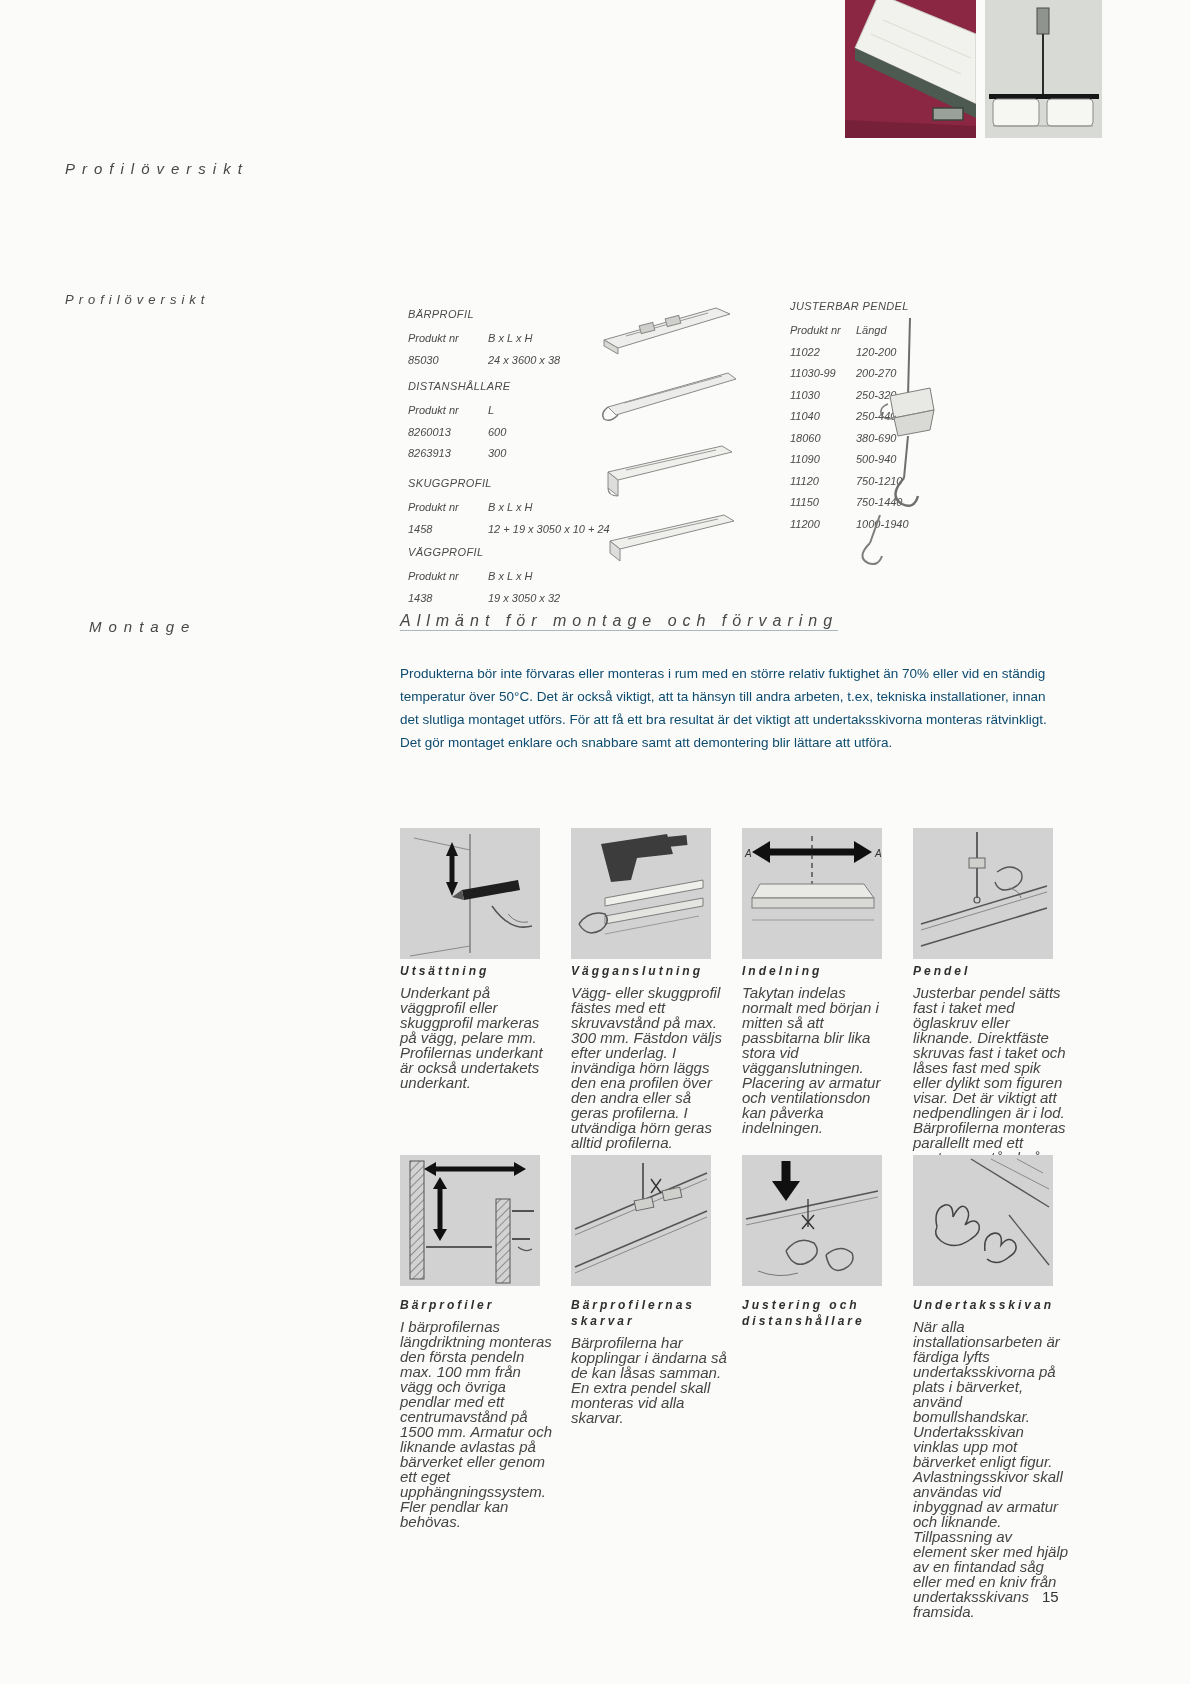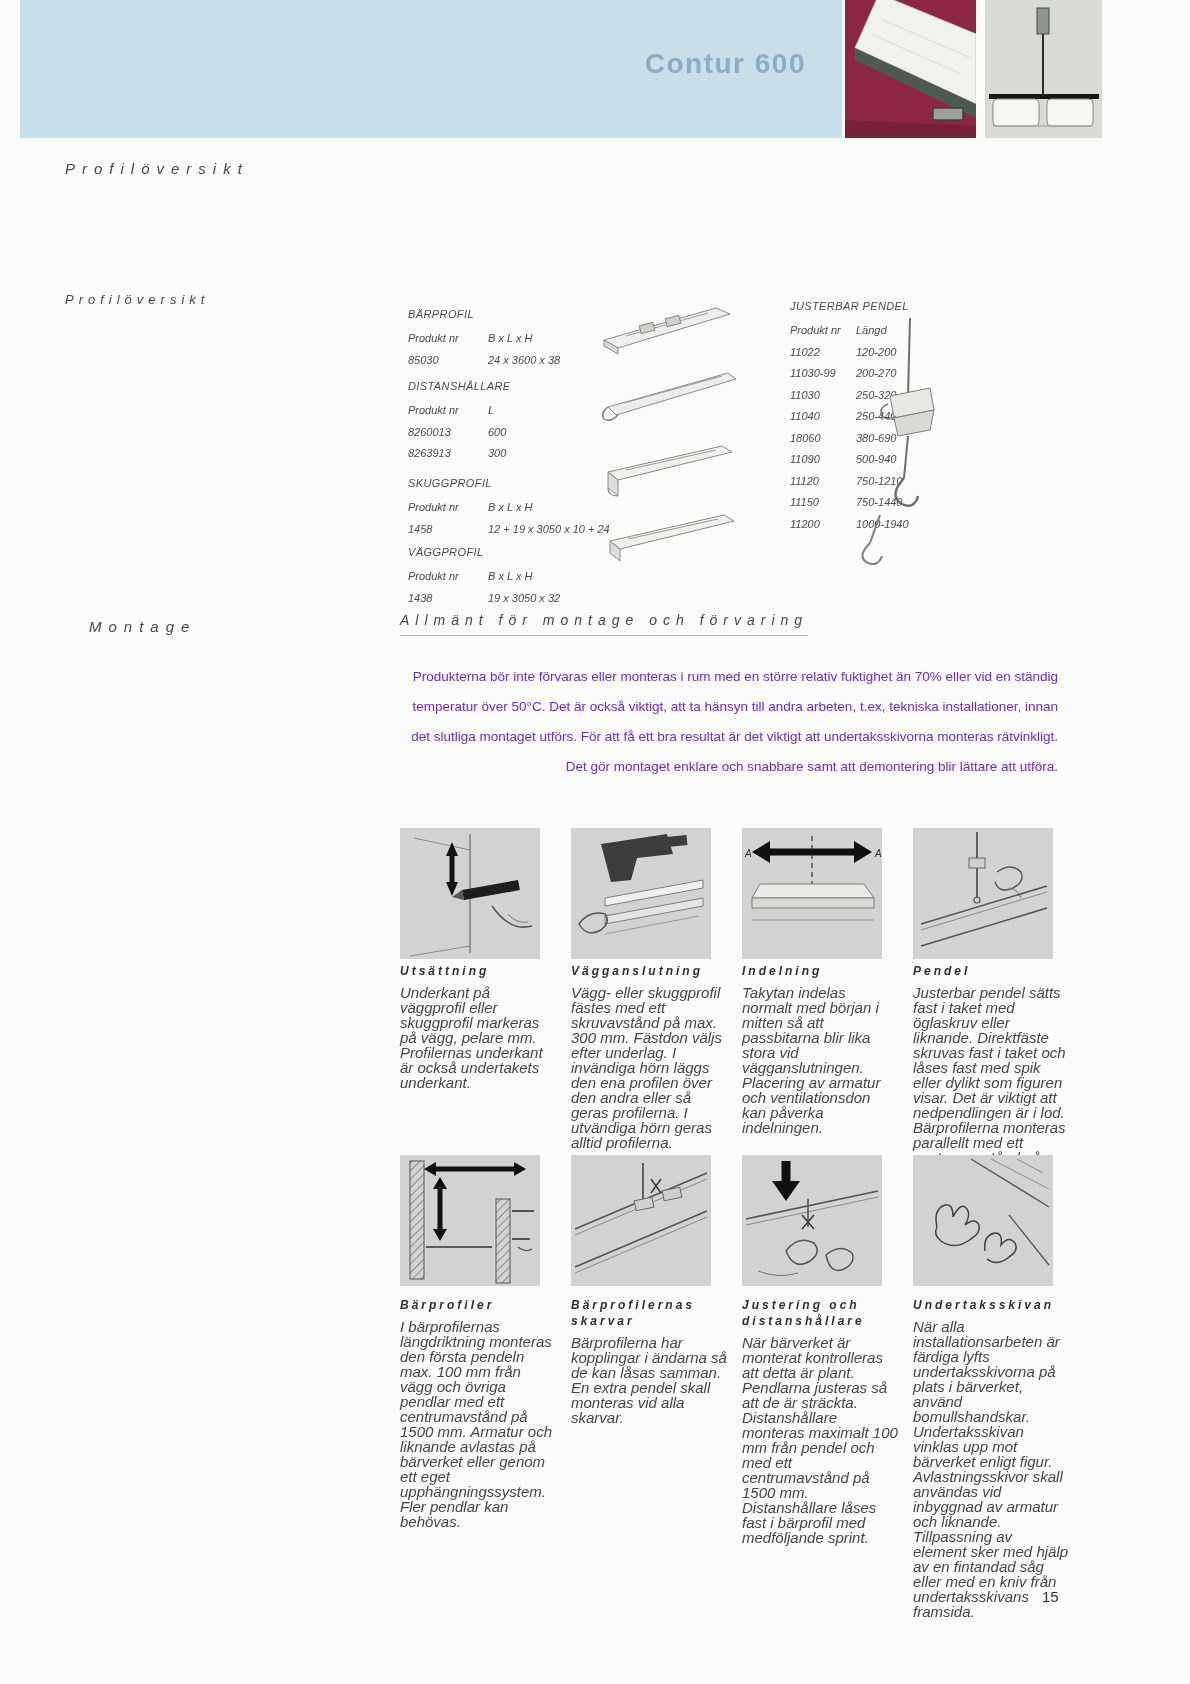--- a/index.html
+++ b/index.html
@@ -13,62 +13,59 @@
   .photo{position:absolute;top:0;height:138px;}
   .photo-maroon{left:845px;width:131px;}
   .photo-gray{left:985px;width:117px;}
 
   
   .h-main{position:absolute;left:65px;top:160px;font-style:italic;font-size:15px;
           letter-spacing:7px;color:#474747;}
   .h-side{font-style:italic;font-size:13px;letter-spacing:5px;color:#474747;margin:0 0 16px 0;}
   .h-montage{position:absolute;left:65px;top:618px;font-style:italic;font-size:15px;
           letter-spacing:7px;color:#474747;margin-left:24px;}
-  .h-allmant{position:absolute;left:400px;top:612px;font-style:italic;font-size:14px;
-          letter-spacing:6px;color:#474747;border-bottom:1.5px solid #a8b8bd;padding-bottom:7px;}
+  .h-allmant{position:absolute;left:400px;top:612px;font-style:italic;font-size:16px;
+          letter-spacing:6px;color:#474747;border-bottom:1.5px solid #a8b8bd;}
 
   
   .intro{position:absolute;left:65px;top:292px;width:250px;}
   .intro p{margin:0;font-size:14.5px;line-height:29px;color:#3c3c3c;}
 
   
   .ptable{position:absolute;left:408px;width:300px;font-style:italic;font-size:11px;color:#4a4a4a;}
   .pt-title{font-size:11px;letter-spacing:.4px;margin-bottom:8px;}
   .pt-row{display:flex;line-height:21.5px;}
   .pt-row .c1{width:80px;flex:none;}
   .pt-row .c2{flex:1;}
   .pendel-table{position:absolute;left:745px;top:300px;width:190px;font-style:italic;
                 font-size:11px;color:#4a4a4a;margin-left:45px;}
   .pendel-table .pt-row .c1{width:66px;}
 
   .profile-art{position:absolute;}
 
   
   .montage-body{position:absolute;left:400px;top:648px;width:658px;font-size:13.5px;
-                line-height:30px;color:#6d28d9;text-align:right;}
+                line-height:23px;color:#0c4a6e;}
 
   
   .figbox{position:absolute;width:140px;height:131px;background:#d2d2d2;}
   .caption{position:absolute;width:156px;}
   .cap-title{font-style:italic;font-weight:bold;font-size:12px;letter-spacing:3px;
              color:#2f2f2f;margin:0 0 6px 0;line-height:16px;}
   .cap-text{font-style:italic;font-size:15px;line-height:15px;color:#454545;margin:0;}
 
   .pagenum{position:absolute;left:1042px;top:1588px;font-size:15px;color:#333;}
 
   svg{display:block;}
 </style>
 </head>
 <body>
 
 <div class="page">
 
-  <div class="band">
-    <div class="brand">Contur 600</div>
-  </div>
 
   <div class="photo photo-maroon">
     <svg width="131" height="138" viewBox="0 0 131 138">
       <rect x="0" y="0" width="131" height="138" fill="#8c2743"></rect>
       <polygon points="34,-6 131,34 131,104 10,48" fill="#f1f1ed" stroke="#c9c9c2" stroke-width="1"></polygon>
       <line x1="26" y1="34" x2="116" y2="74" stroke="#dcdcd4" stroke-width="1"></line>
       <line x1="38" y1="20" x2="126" y2="58" stroke="#dcdcd4" stroke-width="1"></line>
       <polygon points="10,48 131,104 131,118 10,60" fill="#4c5a52"></polygon>
       <rect x="88" y="108" width="30" height="12" fill="#9aa09a" stroke="#3c443c" stroke-width="1.5"></rect>
       <polygon points="0,120 131,126 131,138 0,138" fill="#76203a"></polygon>
@@ -369,21 +366,20 @@
   <div class="caption" style="left:400px;top:1297px">
     <div class="cap-title">Bärprofiler</div>
     <p class="cap-text">I bärprofilernas längdriktning monteras den första pendeln max. 100 mm från vägg och övriga pendlar med ett centrumavstånd på 1500 mm. Armatur och liknande avlastas på bärverket eller genom ett eget upphängningssystem. Fler pendlar kan behövas.</p>
   </div>
   <div class="caption" style="left:571px;top:1297px">
     <div class="cap-title">Bärprofilernas skarvar</div>
     <p class="cap-text">Bärprofilerna har kopplingar i ändarna så de kan låsas samman. En extra pendel skall monteras vid alla skarvar.</p>
   </div>
   <div class="caption" style="left:742px;top:1297px">
     <div class="cap-title">Justering och distanshållare</div>
-    <p class="cap-text">När bärverket är monterat kontrolleras att detta är plant. Pendlarna justeras så att de är sträckta. Distanshållare monteras maximalt 100 mm från pendel och med ett centrumavstånd på 1500 mm. Distanshållare låses fast i bärprofil med medföljande sprint.</p>
   </div>
   <div class="caption" style="left:913px;top:1297px">
     <div class="cap-title">Undertaksskivan</div>
     <p class="cap-text">När alla installationsarbeten är färdiga lyfts undertaksskivorna på plats i bärverket, använd bomullshandskar. Undertaksskivan vinklas upp mot bärverket enligt figur. Avlastningsskivor skall användas vid inbyggnad av armatur och liknande. Tillpassning av element sker med hjälp av en fintandad såg eller med en kniv från undertaksskivans framsida.</p>
   </div>
 
   <div class="pagenum">15</div>
 
 </div>
 

